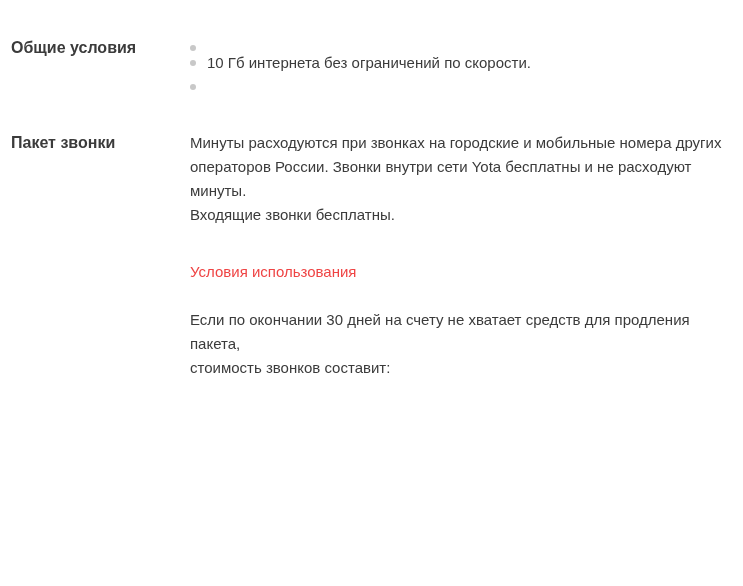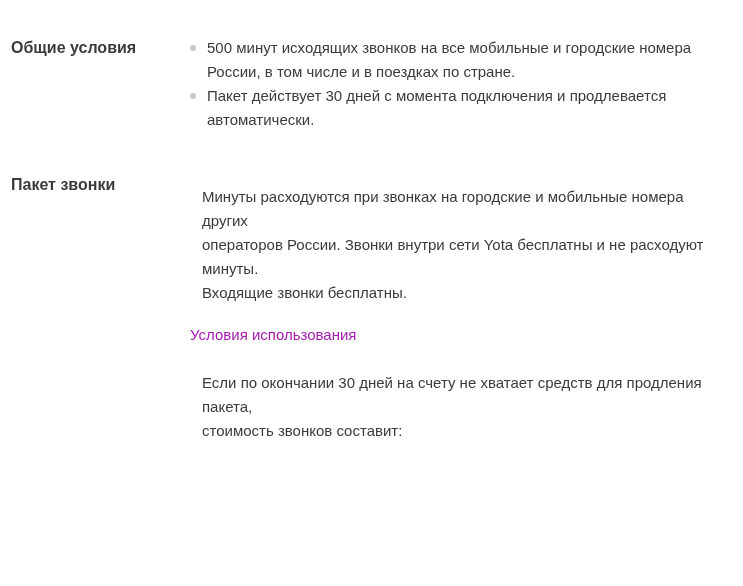--- a/index.html
+++ b/index.html
@@ -36,26 +36,26 @@
     font-weight: bold;
     color: #3b3b3b;
     white-space: nowrap;
   }
   .row-content {
     box-sizing: border-box;
     width: 553px;
     flex: 0 0 553px;
   }
   .para {
-    margin: 12px;
+    margin: 0;
     white-space: pre-line;
   }
   .para-muted {
-    margin: 18px 0 0 0;
-    color: #a21caf;
+    margin: 33px 0 0 0;
+    color: #ef4444;
     white-space: pre-line;
   }
   .para-gap-lg { margin-top: 22px; }
   .para-gap    { margin-top: 24px; }
   .bullet-item {
     display: flex;
     align-items: flex-start;
   }
   .bullet-dot {
     flex: 0 0 6px;
@@ -72,27 +72,27 @@
 </head>
 <body>
 
 <div class="page">
 
   <div class="row">
     <div class="row-label">Общие условия</div>
     <div class="row-content">
       <div class="bullet-item">
         <span class="bullet-dot"></span>
-        <span class="bullet-text">500 минут исходящих звонков на все мобильные и городские номера
-России, в том числе и в поездках по стране.</span>
       </div>
       <div class="bullet-item">
         <span class="bullet-dot"></span>
-        <span class="bullet-text">Пакет действует 30 дней с момента подключения и продлевается
-автоматически.</span>
+        <span class="bullet-text">10 Гб интернета без ограничений по скорости.</span>
+      </div>
+      <div class="bullet-item">
+        <span class="bullet-dot"></span>
       </div>
     </div>
   </div>
 
   <div class="row">
     <div class="row-label">Пакет звонки</div>
     <div class="row-content">
       <p class="para">Минуты расходуются при звонках на городские и мобильные номера других
 операторов России. Звонки внутри сети Yota бесплатны и не расходуют минуты.
 Входящие звонки бесплатны.</p>

